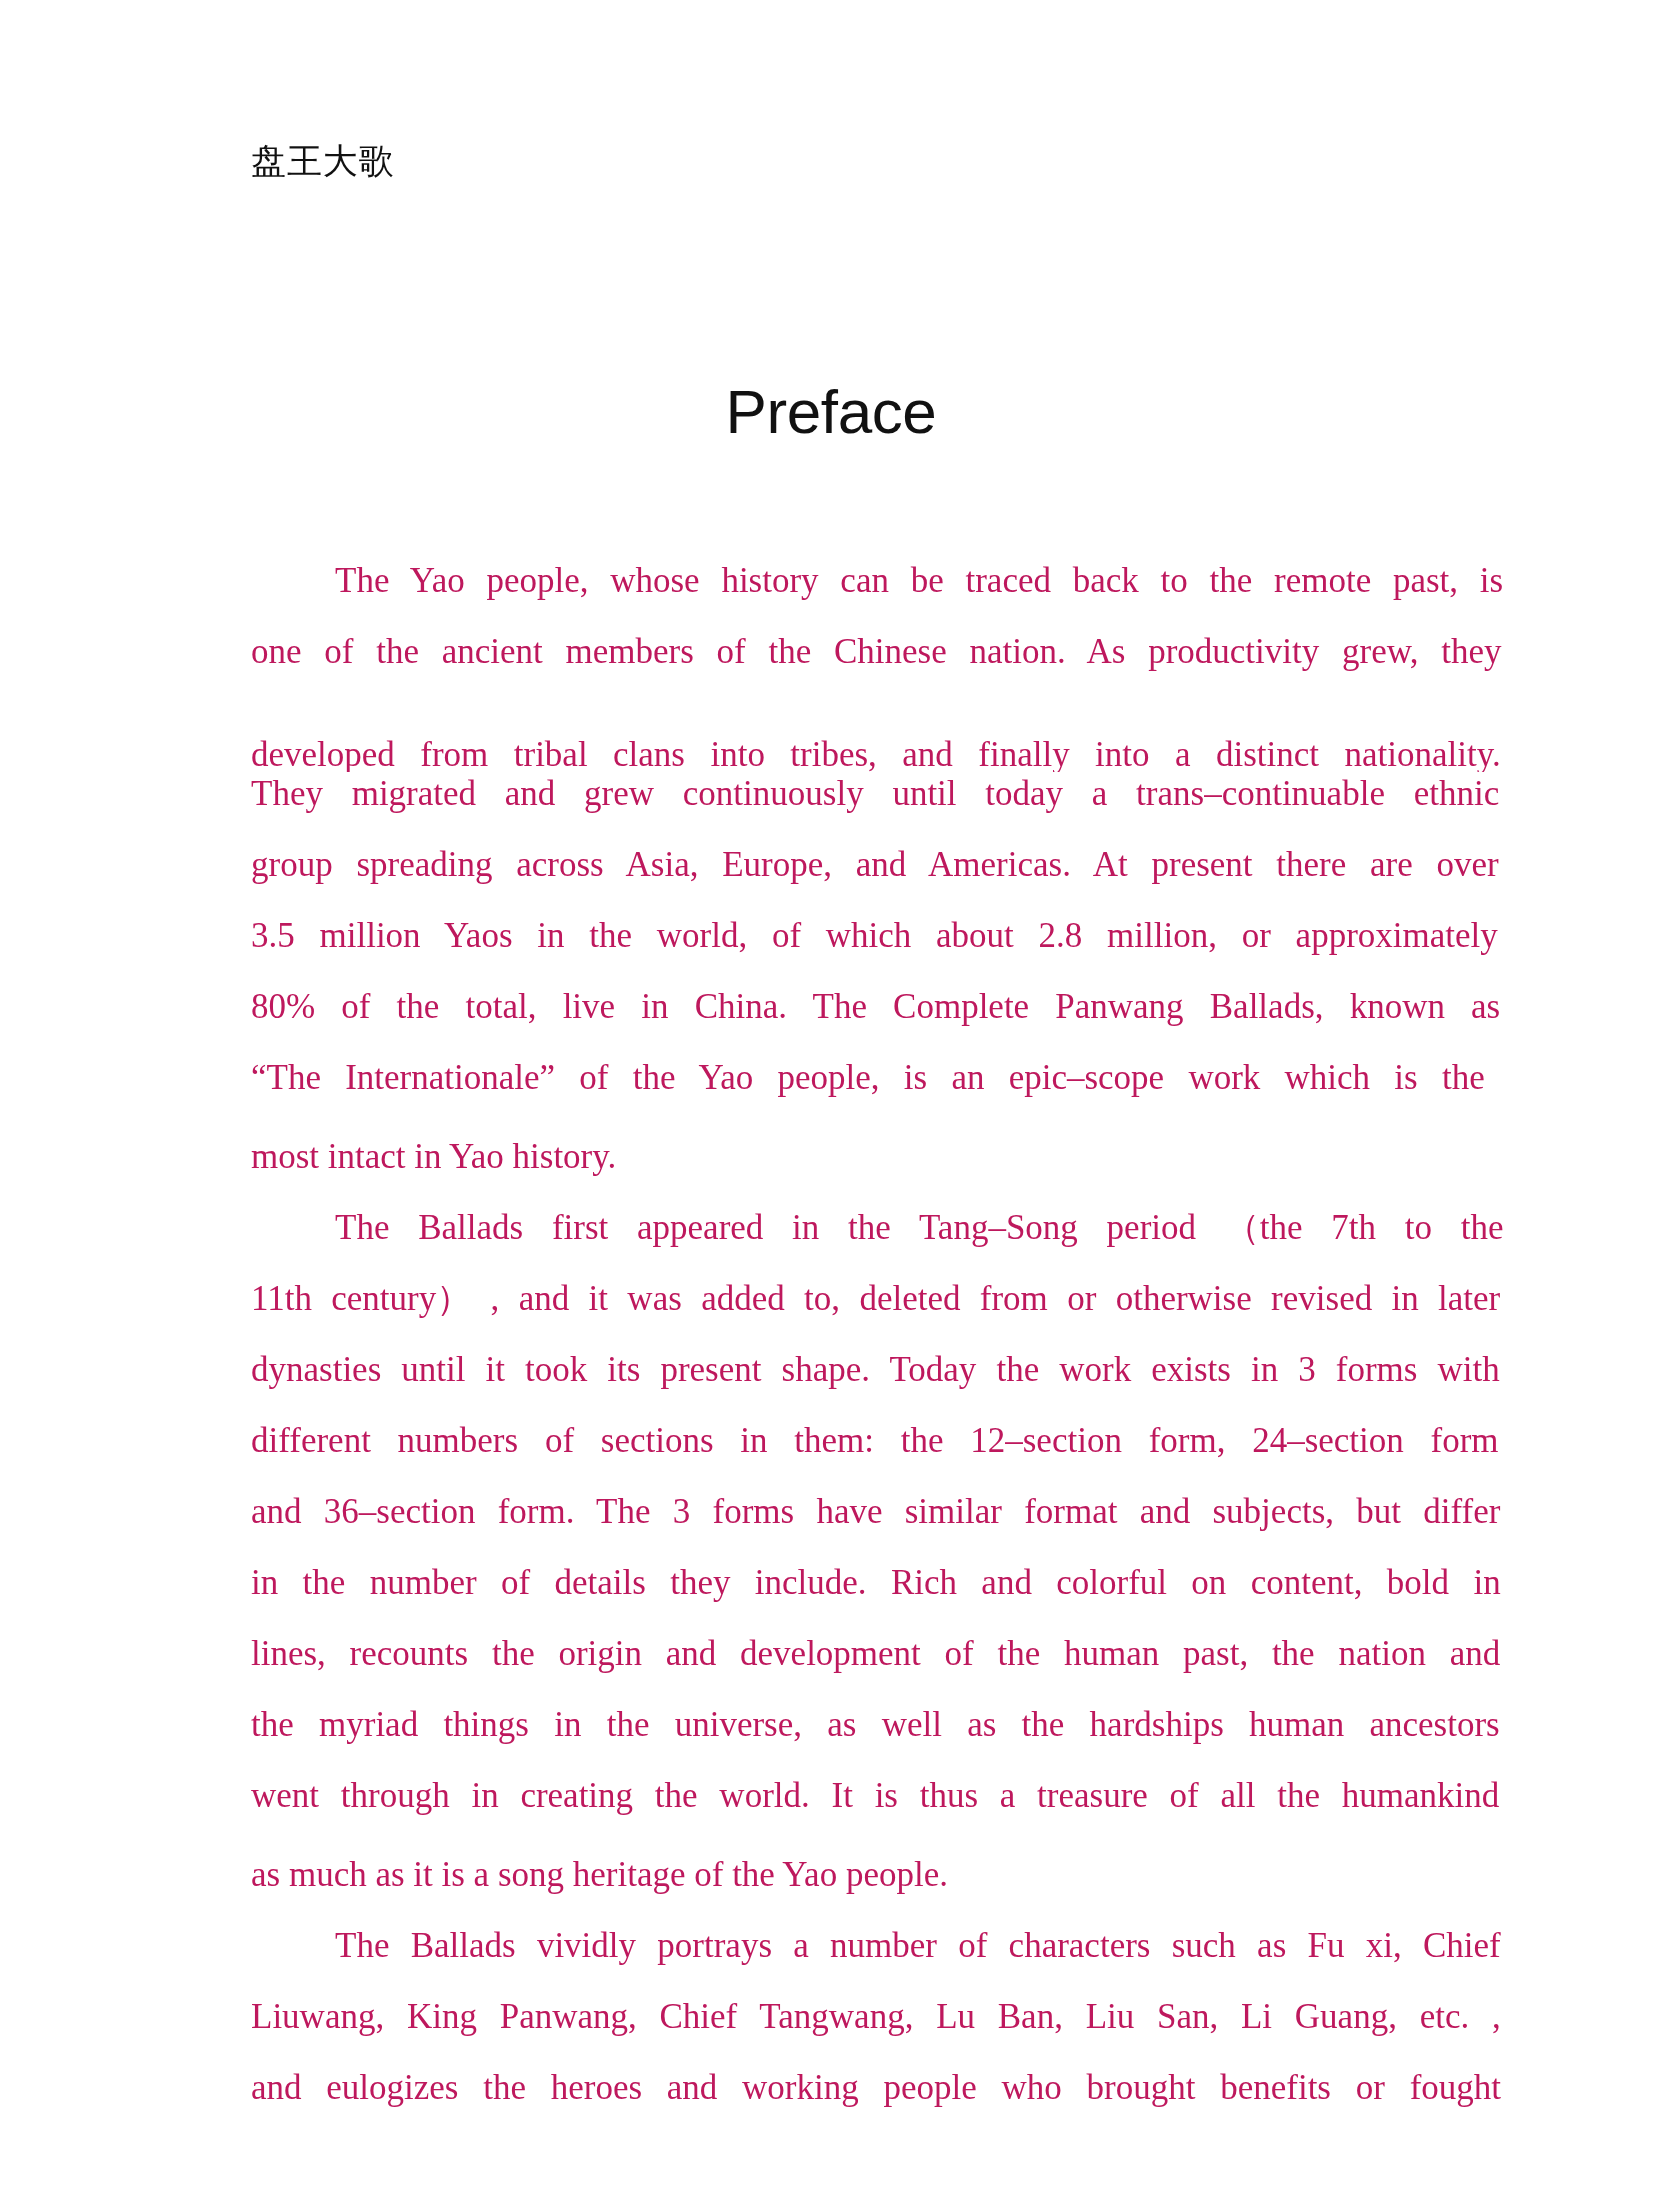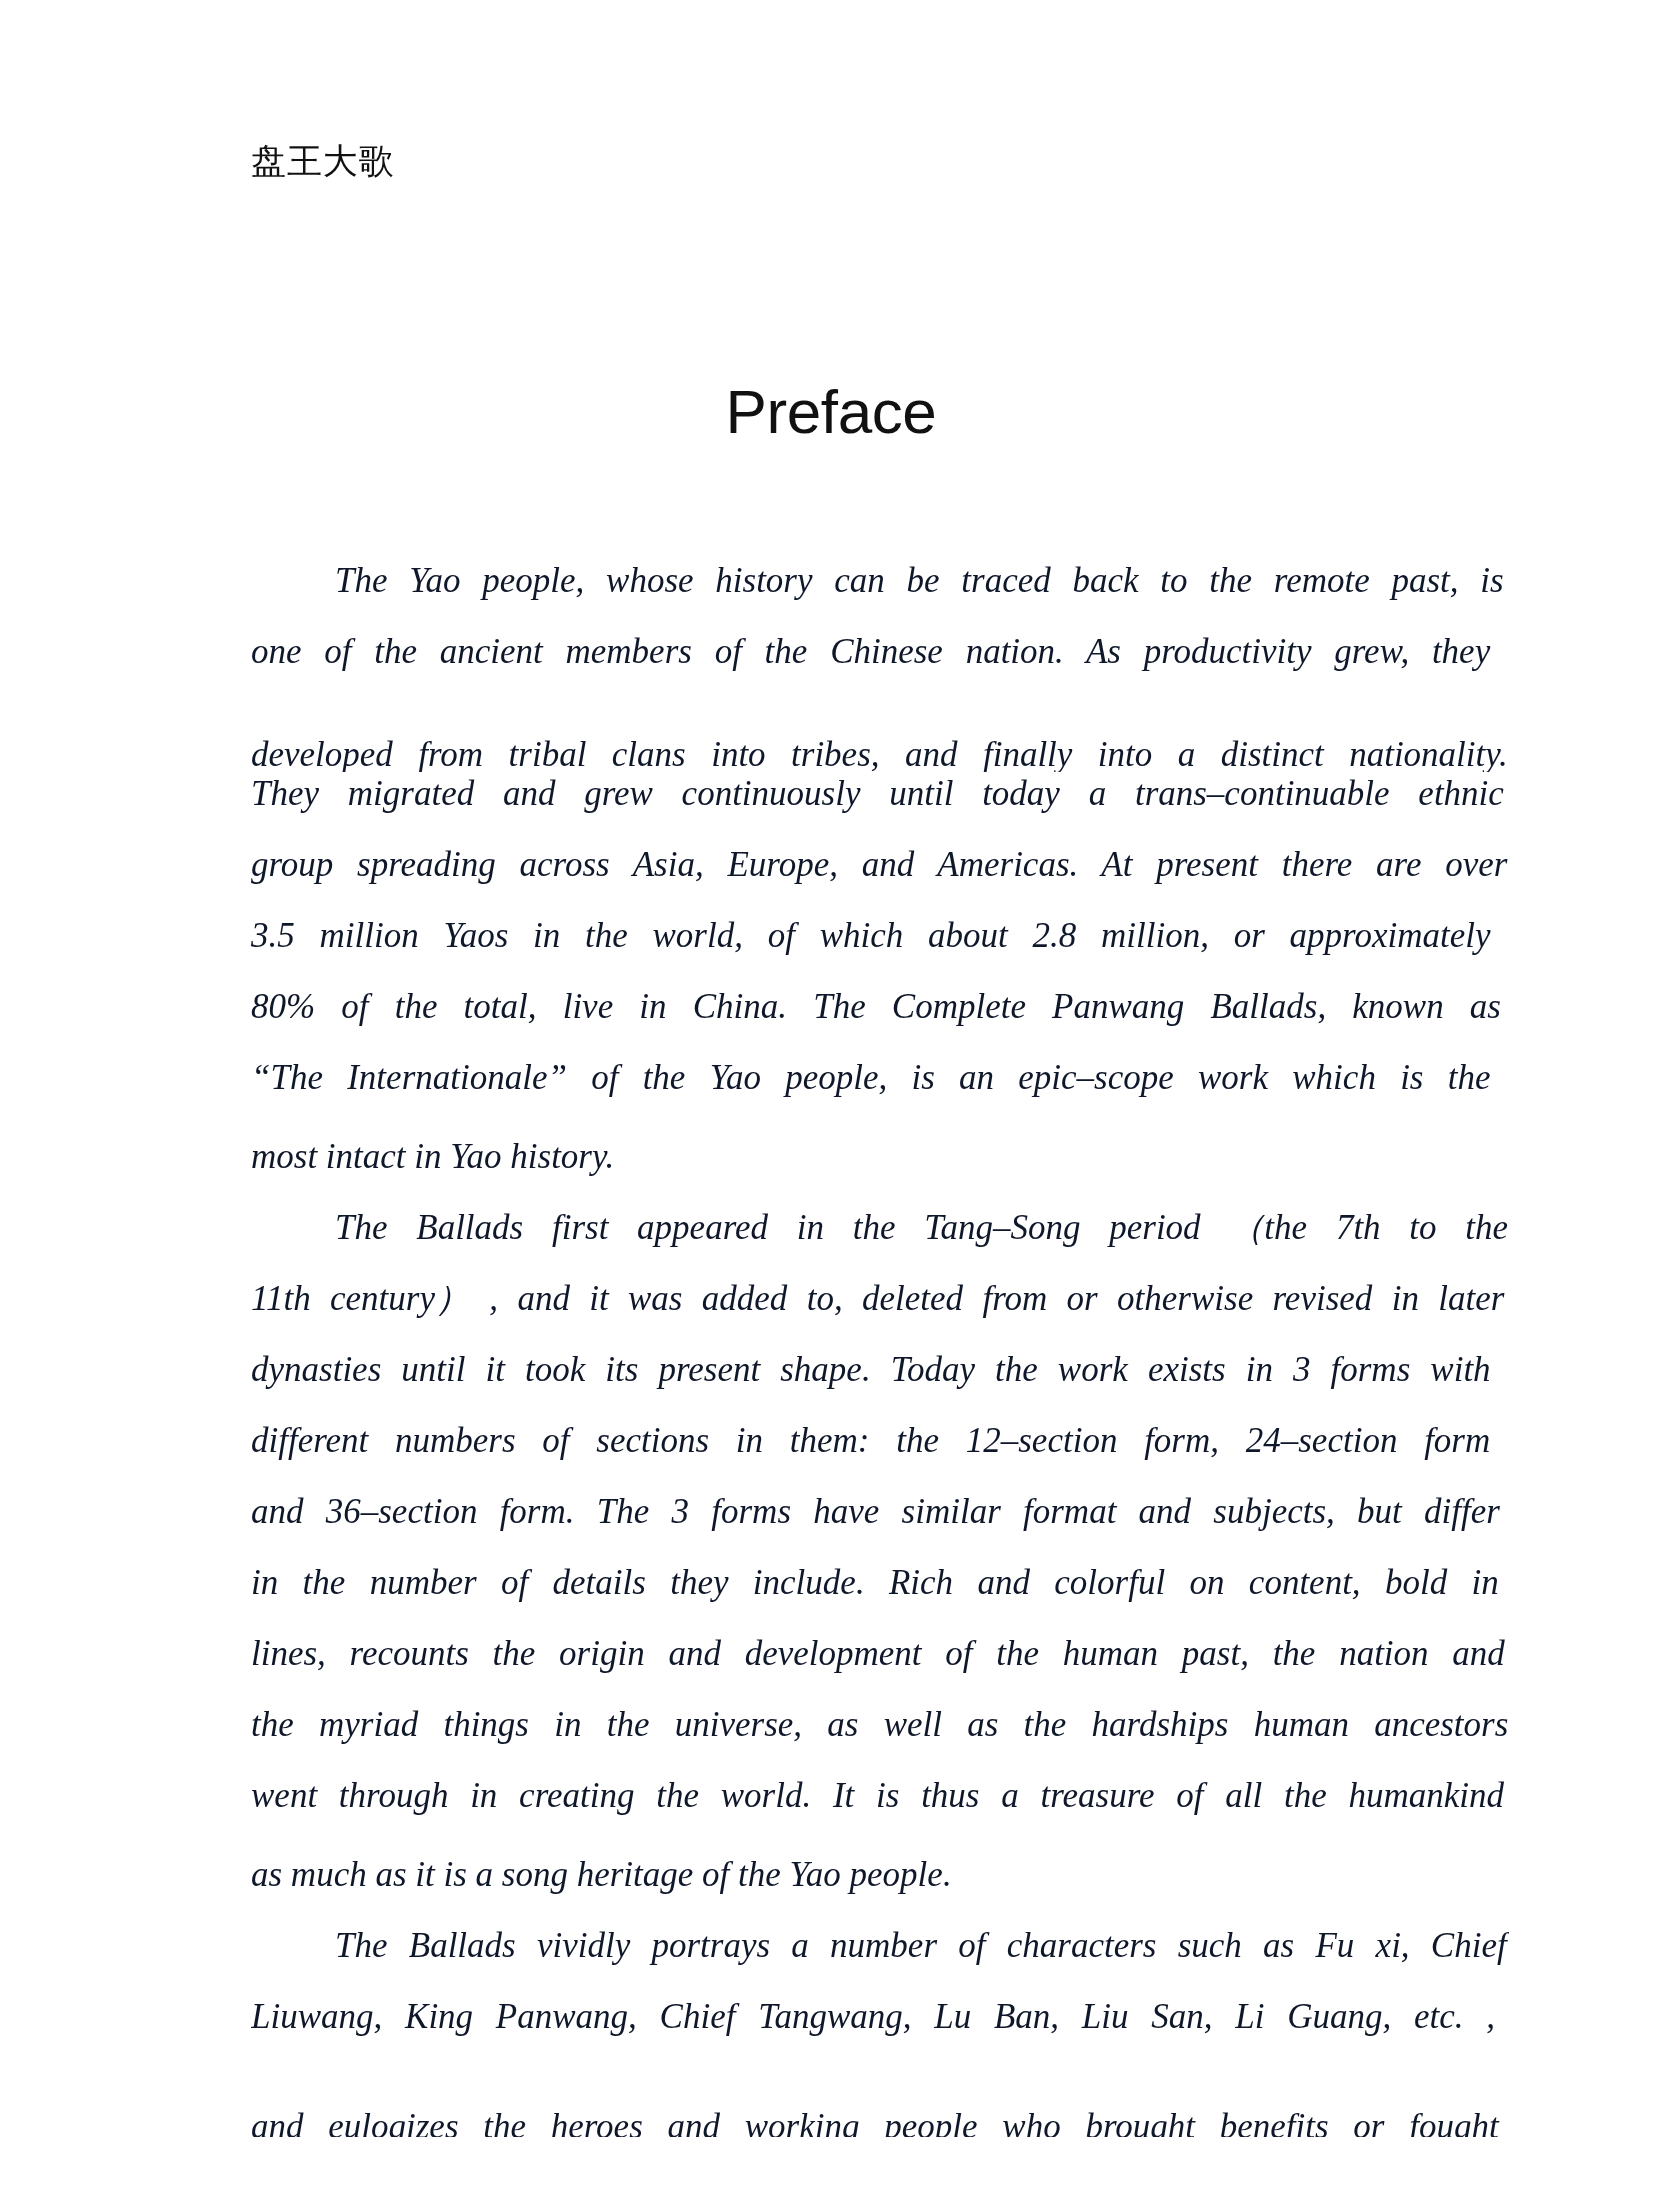--- a/index.html
+++ b/index.html
@@ -38,22 +38,21 @@
     font-weight: normal;
     letter-spacing: -0.4px;
   }
   .body-text {
     position: absolute;
     left: 251px;
     width: 1258px;
     top: 559px;
     font-family: "Liberation Serif", serif;
     font-size: 35px;
-    color: #0f172a;
-    font-style: italic;
+    color: #be185d;
   }
   .line {
     display: block;
     height: 71px;
     line-height: 44px;
     white-space: nowrap;
     text-align: justify;
     text-align-last: justify;
     overflow: hidden;
   }
@@ -101,16 +100,16 @@
     <span class="line"><span class="line-inner" style="width: auto; white-space: nowrap; word-spacing: 15.6px;">in the number of details they include. Rich and colorful on content, bold in</span></span>
     <span class="line"><span class="line-inner" style="width: auto; white-space: nowrap; word-spacing: 15px;">lines, recounts the origin and development of the human past, the nation and</span></span>
     <span class="line"><span class="line-inner" style="width: auto; white-space: nowrap; word-spacing: 16.5px;">the myriad things in the universe, as well as the hardships human ancestors</span></span>
     <span class="line"><span class="line-inner" style="width: auto; white-space: nowrap; word-spacing: 13px;">went through in creating the world. It is thus a treasure of all the humankind</span></span>
     <span class="line last"><span class="line-inner" style="width: auto; white-space: nowrap;">as much as it is a song heritage of the Yao people.</span></span>
   </div>
 
   <div>
     <span class="line indent"><span class="line-inner" style="width: auto; white-space: nowrap; word-spacing: 12.5px;">The Ballads vividly portrays a number of characters such as Fu xi, Chief</span></span>
     <span class="line"><span class="line-inner" style="width: auto; white-space: nowrap; word-spacing: 14px;">Liuwang, King Panwang, Chief Tangwang, Lu Ban, Liu San, Li Guang, etc. ,</span></span>
-    <span class="line"><span class="line-inner" style="width: auto; white-space: nowrap; word-spacing: 16px; margin-top: 39px;">and eulogizes the heroes and working people who brought benefits or fought</span></span>
+    <span class="line"><span class="line-inner" style="width: auto; white-space: nowrap; word-spacing: 16px;">and eulogizes the heroes and working people who brought benefits or fought</span></span>
   </div>
 </div>
 
 
 </body></html>

